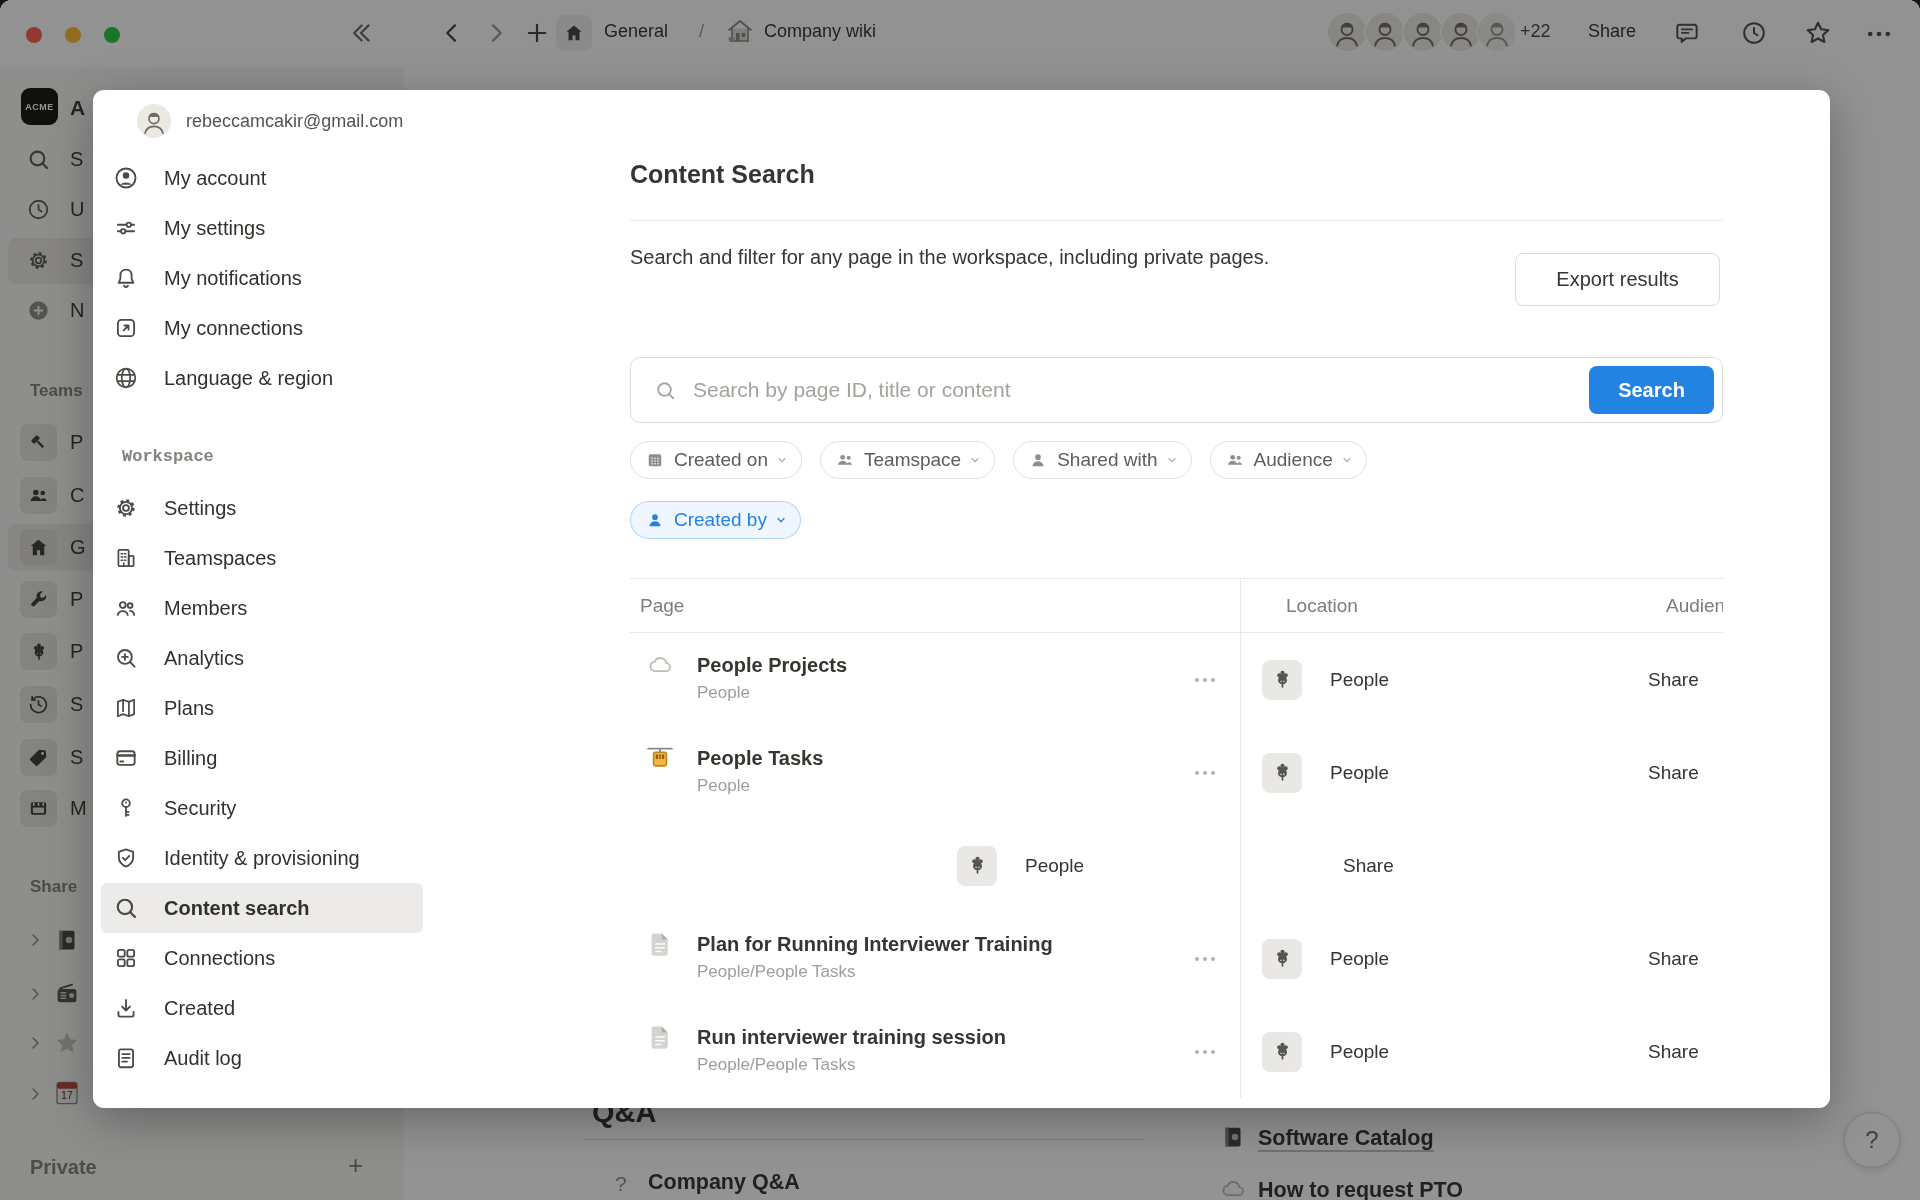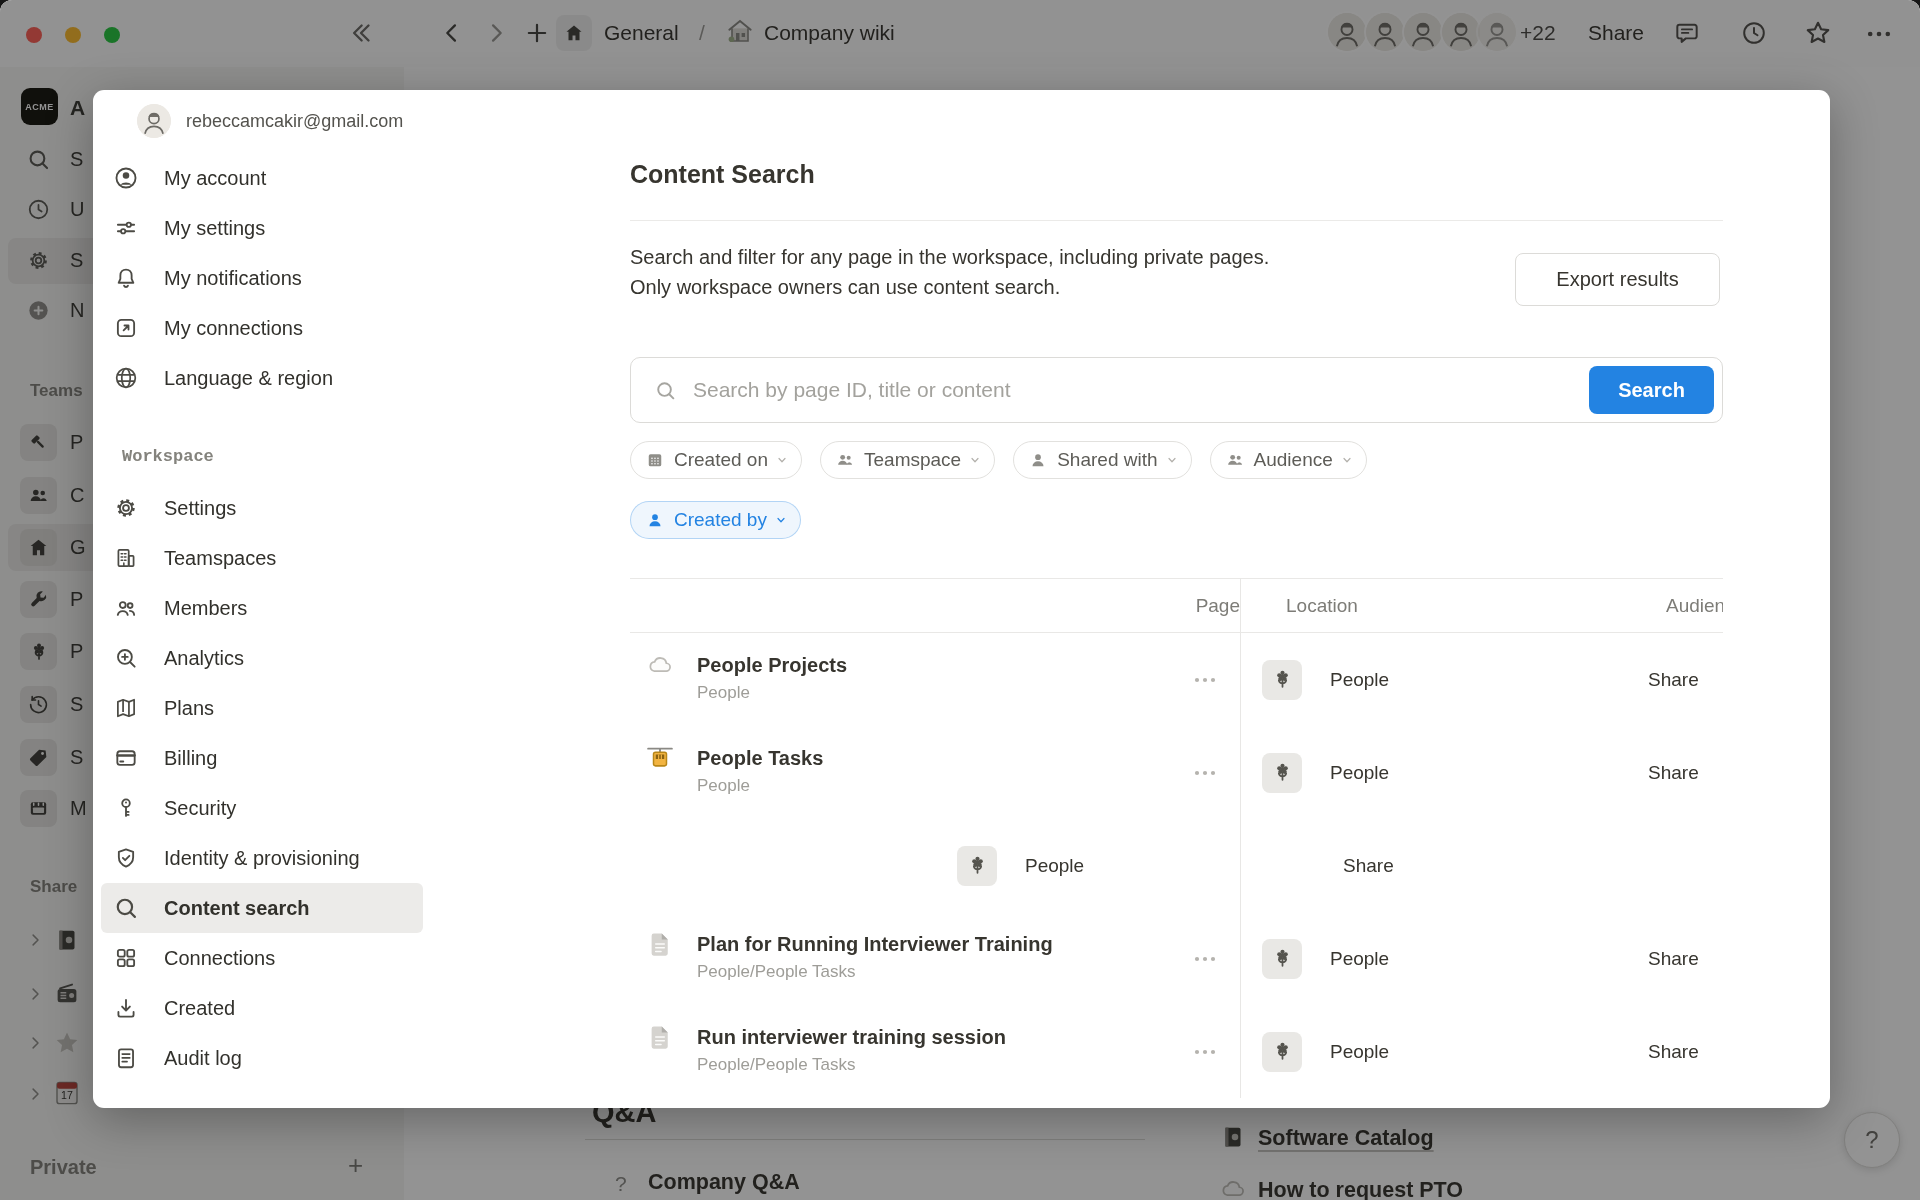--- a/index.html
+++ b/index.html
@@ -7,21 +7,21 @@
   #stage{position:relative;width:1920px;height:1200px;margin:0 auto;overflow:hidden;
          border-radius:12px 12px 0 0;background:#fff;}
   .abs{position:absolute;}
   .ic{display:inline-flex;align-items:center;justify-content:center;flex:none;}
   .ic svg{width:100%;height:100%;display:block;}
 
   
   #app{position:absolute;inset:0;}
   #topbar{position:absolute;left:0;top:0;width:1920px;height:67px;background:#fefefe;}
   .light{position:absolute;top:27px;width:16px;height:16px;border-radius:50%;}
-  .tb-txt{position:absolute;top:21px;font-size:21px;color:#37352f;}
+  .tb-txt{position:absolute;top:21px;font-size:18px;color:#37352f;}
   .tb-ic{position:absolute;color:#514f4b;}
   .badge{position:absolute;left:556px;top:15px;width:36px;height:36px;border-radius:8px;
          background:rgba(0,0,0,.06);display:flex;align-items:center;justify-content:center;color:#45443f;}
   .avatar{position:absolute;top:13px;width:38px;height:38px;border-radius:50%;background:#edebe7;
           box-shadow:0 0 0 2px rgba(255,255,255,.85);overflow:hidden;}
   #app-sidebar{position:absolute;left:0;top:67px;width:404px;height:1133px;background:#f7f7f5;}
   .as-ic{position:absolute;color:#5a5954;}
   .as-letter{position:absolute;left:70px;font-size:20px;font-weight:500;color:#3c3b36;}
   .as-head{position:absolute;left:30px;font-size:17px;font-weight:700;color:#82817b;}
   .as-hl{position:absolute;left:8px;width:390px;border-radius:8px;background:#e9e8e6;}
@@ -70,21 +70,21 @@
   .chip .ci{width:20px;height:20px;margin-right:9px;color:#8f8e89;}
   .chip .cv{width:12px;height:12px;margin-left:8px;color:#b3b1ac;}
   .chip.active{color:#2383e2;background:rgba(35,131,226,.07);border-color:rgba(35,131,226,.3);}
   .chip.active .ci{color:#2383e2;}
   .chip.active .cv{color:#2383e2;}
 
   #mtable{position:absolute;left:537px;top:488px;width:1093px;height:520px;}
   #mtable .vline{position:absolute;left:610px;top:0;width:1px;height:520px;background:#e8e7e5;}
   .thead{position:absolute;left:0;top:0;width:1093px;height:55px;border-top:1px solid #e9e8e6;
          border-bottom:1px solid #e9e8e6;display:flex;align-items:center;font-size:19px;color:#7d7c77;}
-  .th-page{width:610px;padding-left:10px;text-align:right;}
+  .th-page{width:610px;padding-left:10px;}
   .th-loc{width:426px;padding-left:46px;}
   .th-aud{width:57px;overflow:hidden;white-space:nowrap;}
   .trow{position:absolute;left:0;width:1093px;height:93px;display:flex;justify-content:center;}
   .c-page{width:610px;position:relative;display:flex;padding:0 0 0 15px;}
   .ricon{width:30px;height:30px;margin-top:17px;}
   .ptxt{margin-left:22px;padding-top:19px;}
   .ptitle{font-size:20px;line-height:27px;font-weight:700;color:#37352f;white-space:nowrap;}
   .psub{font-size:17px;line-height:23px;color:#9e9d98;margin-top:2px;white-space:nowrap;}
   .dots{position:absolute;right:22px;top:50%;margin-top:-10px;width:26px;height:20px;color:#b5b3ae;cursor:pointer;}
   .c-loc{width:408px;display:flex;align-items:center;padding-left:22px;font-size:19px;color:#37352f;}
@@ -783,21 +783,20 @@
             <span>Audit log</span>
           </div>
       </div>
     </div>
 
     <div id="mc-title">Content Search</div>
     <div class="hr" style="left:537px;top:130px;width:1093px"></div>
 
     <div id="mc-desc">
       <div>Search and filter for any page in the workspace, including private pages.</div>
-      <div>Only workspace owners can use content search.</div>
     </div>
     <div id="export-btn">Export results</div>
 
     <div id="searchwrap">
       <span class="mag ic">
           <svg>
             <use href="#i-search"></use>
           </svg>
         </span>
       <input id="search-input" type="text" placeholder="Search by page ID, title or content" style="">

